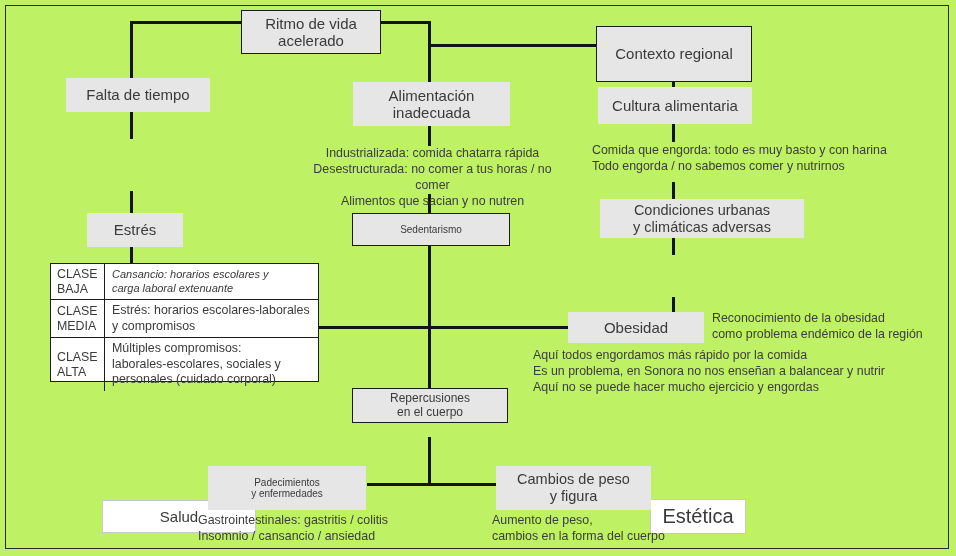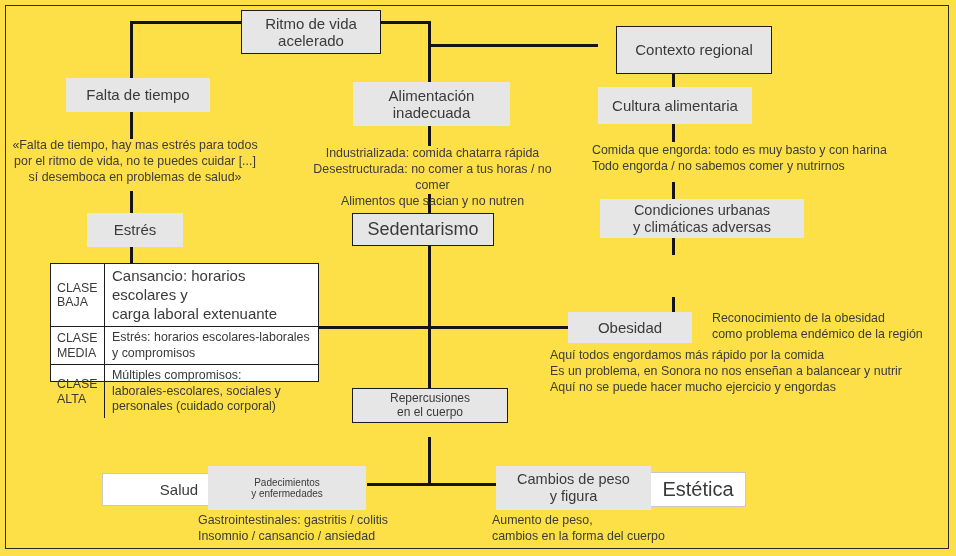--- a/index.html
+++ b/index.html
@@ -1,20 +1,20 @@
 <!DOCTYPE html>
 <html><head>
 <meta charset="utf-8">
 <style>
   html,body{margin:0;padding:0;background:#ffffff;}
   body{font-family:"Liberation Sans","DejaVu Sans",sans-serif;}
   #canvas{
     position:relative;
     width:956px;height:556px;
-    background:#fde047;
+    background:#bef264;
     overflow:hidden;
   }
   .frame{
     position:absolute;left:5px;top:5px;
     width:944px;height:544px;
     border:1px solid #2b2b2b;
     box-sizing:border-box;
   }
   
   .node{
@@ -22,21 +22,21 @@
     box-sizing:border-box;
     display:flex;align-items:center;justify-content:center;
     text-align:center;
     color:#3a3a3a;
     line-height:1.15;
     white-space:pre-line;
     z-index:3;
   }
   .fill{background:#e6e6e6;}
   .bd-dark{border:1.6px solid #1c1c1c;}
-  .bd-light{border:1px solid #c9c9c9;background:#ffffff;}
+  .bd-light{border:1px solid #c9c9c9;background:#ffffff;margin-top:27px;}
   
   .note{
     position:absolute;
     color:#3c3c3c;
     line-height:1.28;
     white-space:pre-line;
     z-index:4;
   }
   .note.c{text-align:center;}
   .note.l{text-align:left;}
@@ -108,76 +108,73 @@
   <div class="ln" style="left:367px;top:483px;width:185px;height:3px;"></div>
 
   <div class="node fill bd-dark" style="left:241px;top:10px;width:140px;height:44px;font-size:15px;">Ritmo de vida
 acelerado</div>
 
   <div class="node fill" style="left:66px;top:78px;width:144px;height:34px;font-size:15px;">Falta de tiempo</div>
 
   <div class="node fill" style="left:353px;top:82px;width:157px;height:44px;font-size:15px;">Alimentación
 inadecuada</div>
 
-  <div class="node fill bd-dark" style="left:616px;top:26px;width:156px;height:48px;font-size:15px;">Contexto regional</div>
+  <div class="node fill bd-dark" style="left:596px;top:26px;width:156px;height:56px;font-size:15px;">Contexto regional</div>
 
   <div class="node fill" style="left:598px;top:87px;width:154px;height:37px;font-size:15px;">Cultura alimentaria</div>
 
   <div class="node fill" style="left:87px;top:213px;width:96px;height:34px;font-size:15px;">Estrés</div>
 
-  <div class="node fill bd-dark" style="left:352px;top:213px;width:142px;height:33px;font-size:18px;">Sedentarismo</div>
+  <div class="node fill bd-dark" style="left:352px;top:213px;width:158px;height:33px;font-size:10px;">Sedentarismo</div>
 
   <div class="node fill" style="left:600px;top:199px;width:204px;height:39px;font-size:14.5px;">Condiciones urbanas
 y climáticas adversas</div>
 
-  <div class="node fill" style="left:568px;top:312px;width:124px;height:31px;font-size:15px;">Obesidad</div>
+  <div class="node fill" style="left:568px;top:312px;width:136px;height:31px;font-size:15px;">Obesidad</div>
 
   <div class="node fill bd-dark" style="left:352px;top:388px;width:156px;height:35px;font-size:12px;">Repercusiones
 en el cuerpo</div>
 
   <div class="node bd-light" style="left:102px;top:473px;width:154px;height:33px;font-size:15px;z-index:2;">Salud</div>
 
   <div class="node fill" style="left:208px;top:466px;width:158px;height:44px;font-size:10px;z-index:3;">Padecimientos
 y enfermedades</div>
 
   <div class="node fill" style="left:496px;top:466px;width:155px;height:44px;font-size:14.5px;z-index:3;">Cambios de peso
 y figura</div>
 
   <div class="node bd-light" style="left:650px;top:472px;width:96px;height:35px;font-size:20px;z-index:2;">Estética</div>
 
-  <div class="note c" style="left:10px;top:138px;width:250px;font-size:12.4px;">«Falta de tiempo, hay mas estrés para todos
-por el ritmo de vida, no te puedes cuidar [...]
-sí desemboca en problemas de salud»</div>
 
   <div class="note c" style="left:310px;top:146px;width:245px;font-size:12.4px;">Industrializada: comida chatarra rápida
 Desestructurada: no comer a tus horas / no comer
 Alimentos que sacian y no nutren</div>
 
   <div class="note l" style="left:592px;top:143px;width:330px;font-size:12.4px;">Comida que engorda: todo es muy basto y con harina
 Todo engorda / no sabemos comer y nutrirnos</div>
 
 
   <div class="note l" style="left:712px;top:311px;width:230px;font-size:12.4px;">Reconocimiento de la obesidad
 como problema endémico de la región</div>
 
-  <div class="note l" style="left:550px;top:348px;width:380px;font-size:12.4px;">Aquí todos engordamos más rápido por la comida
+  <div class="note l" style="left:533px;top:348px;width:380px;font-size:12.4px;">Aquí todos engordamos más rápido por la comida
 Es un problema, en Sonora no nos enseñan a balancear y nutrir
 Aquí no se puede hacer mucho ejercicio y engordas</div>
 
   <div class="note l" style="left:492px;top:513px;width:280px;font-size:12.4px;">Aumento de peso,
 cambios en la forma del cuerpo</div>
 
   <div class="note l" style="left:198px;top:513px;width:280px;font-size:12.4px;">Gastrointestinales: gastritis / colitis
 Insomnio / cansancio / ansiedad</div>
 
   <div class="ctable" style="left:21px;top:263px;width:269px;height:119px;margin-left:29px;">
     <div class="crow">
       <div class="ccell-k" style="font-size:12.4px;">CLASE
 BAJA</div>
-      <div class="ccell-v" style="font-size:15px;">Cansancio: horarios escolares y
+      <div class="ccell-v" style="font-size:11px;font-style:italic;">Cansancio: horarios escolares y
 carga laboral extenuante</div>
     </div>
     <div class="crow">
       <div class="ccell-k" style="font-size:12.4px;">CLASE
 MEDIA</div>
       <div class="ccell-v" style="font-size:12.4px;">Estrés: horarios escolares-laborales
 y compromisos</div>
     </div>
     <div class="crow">
       <div class="ccell-k" style="font-size:12.4px;">CLASE

